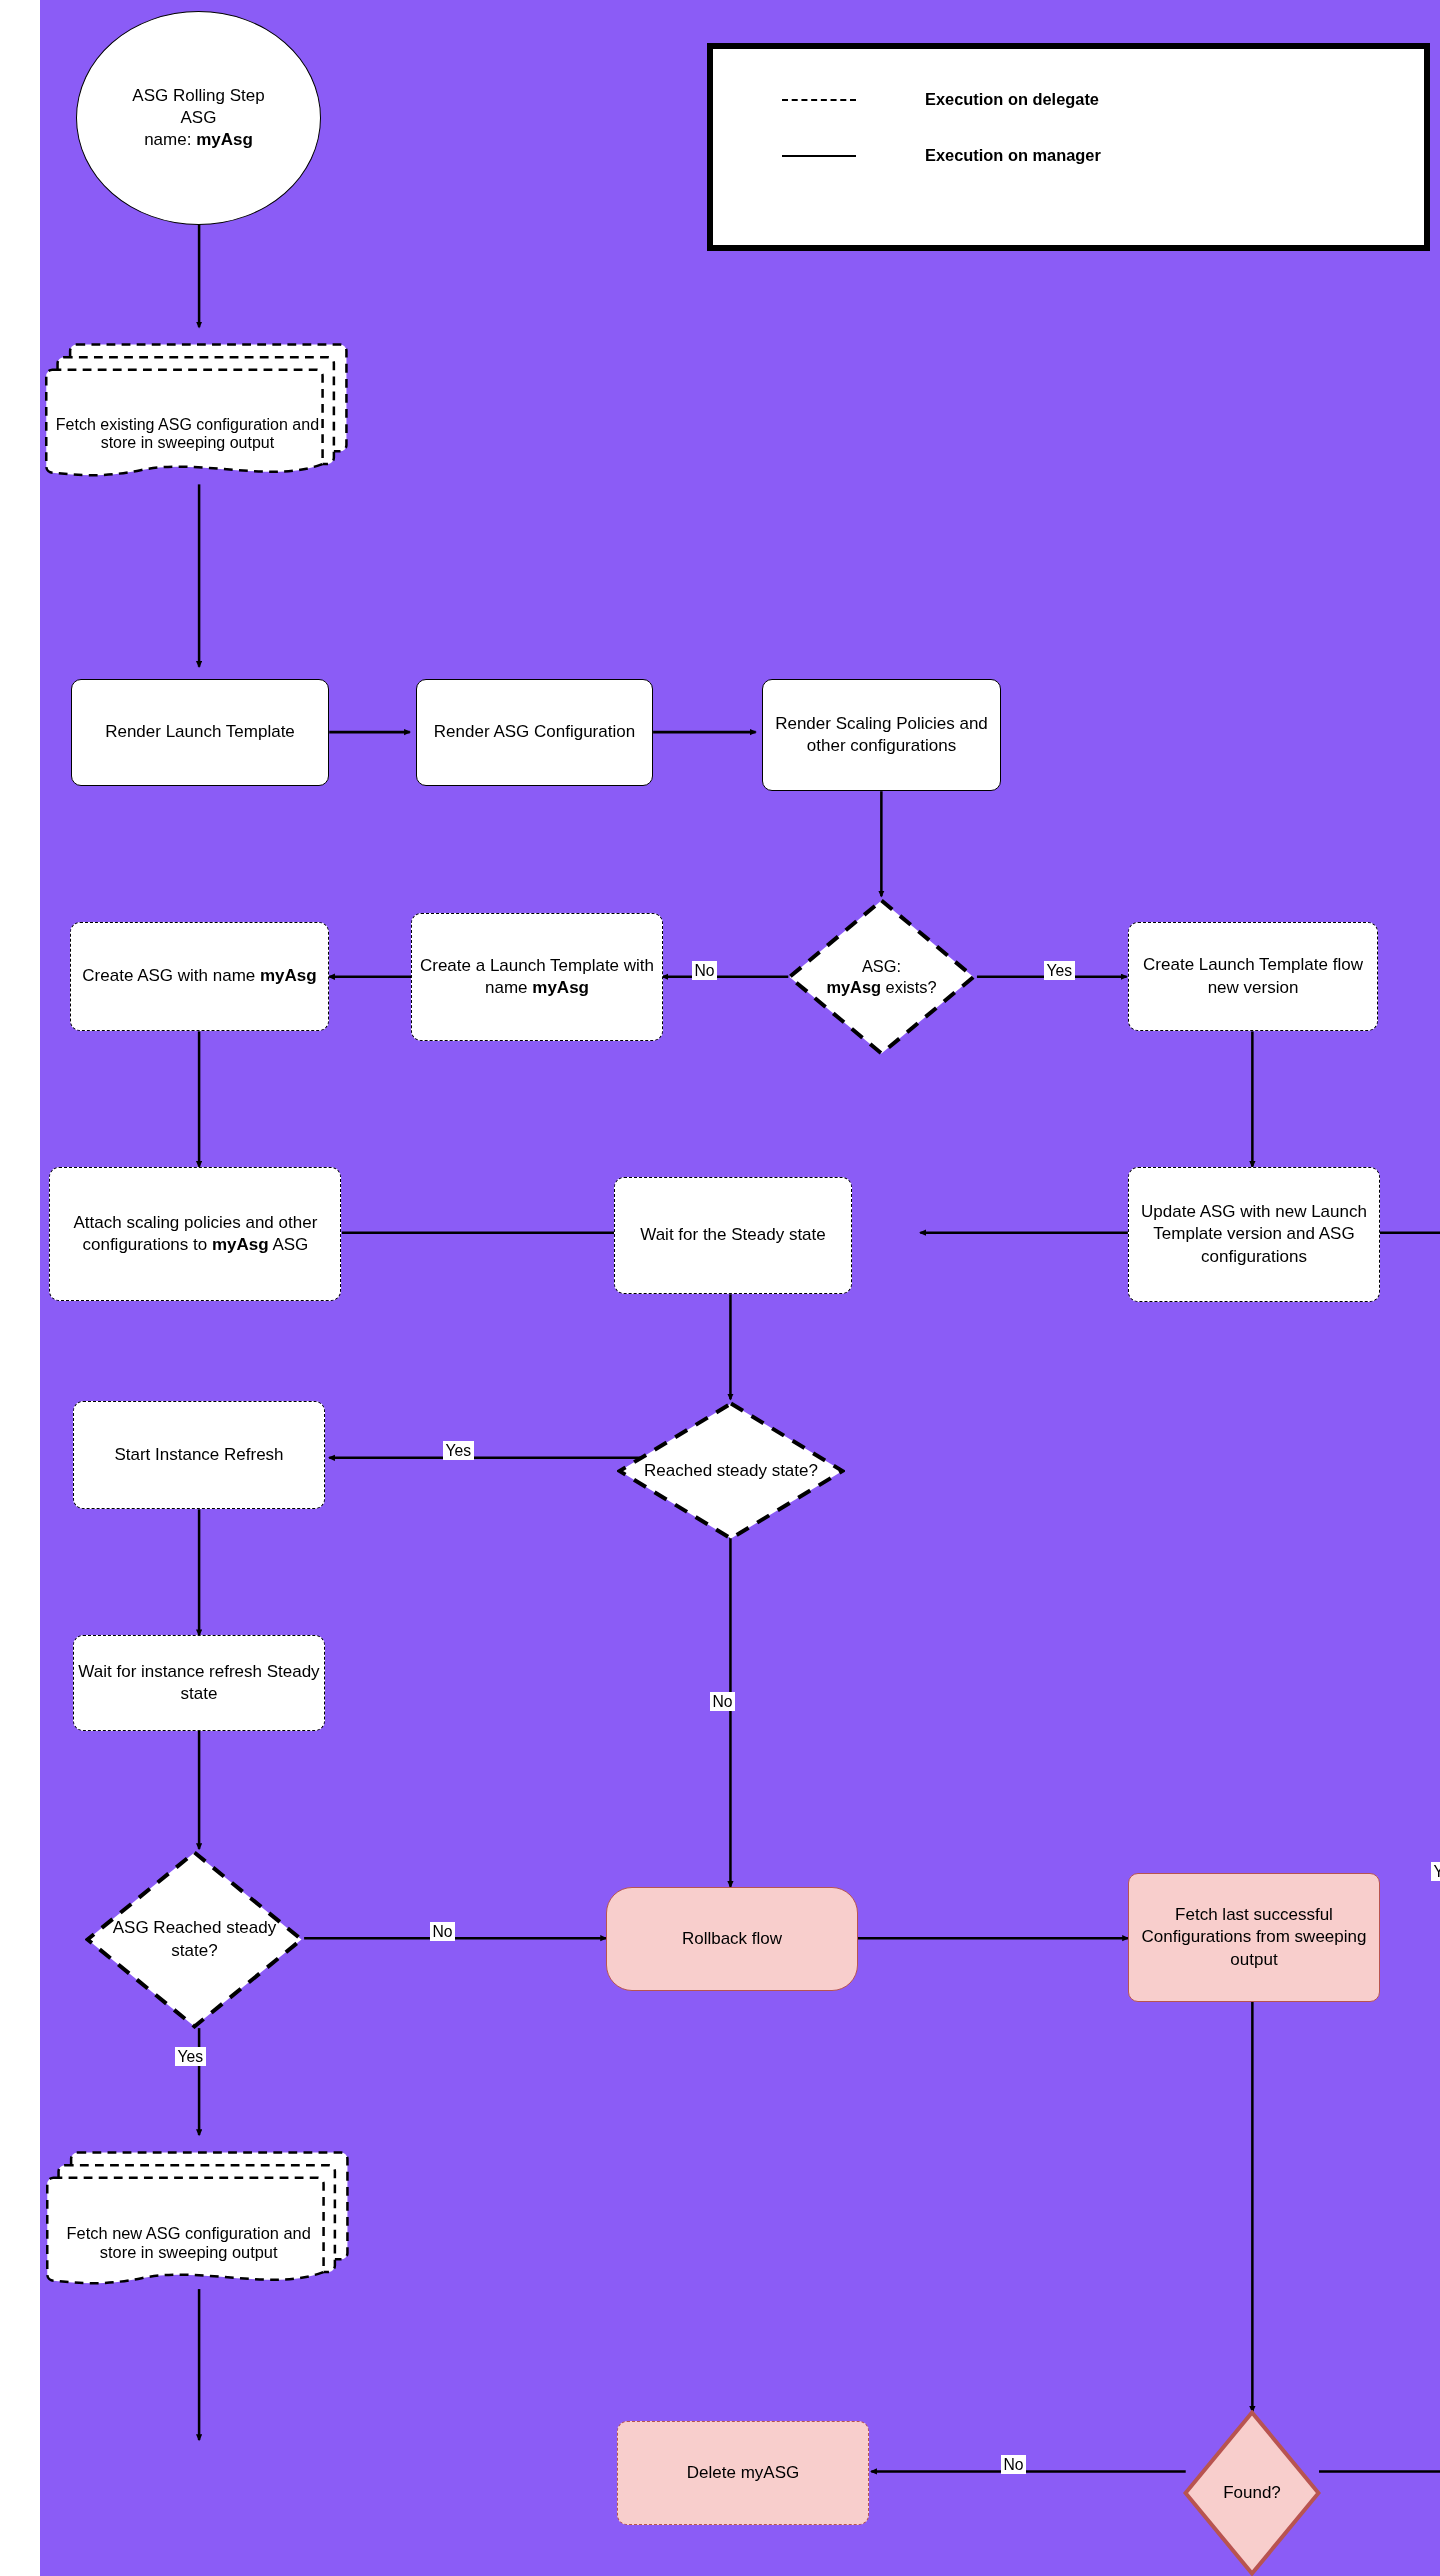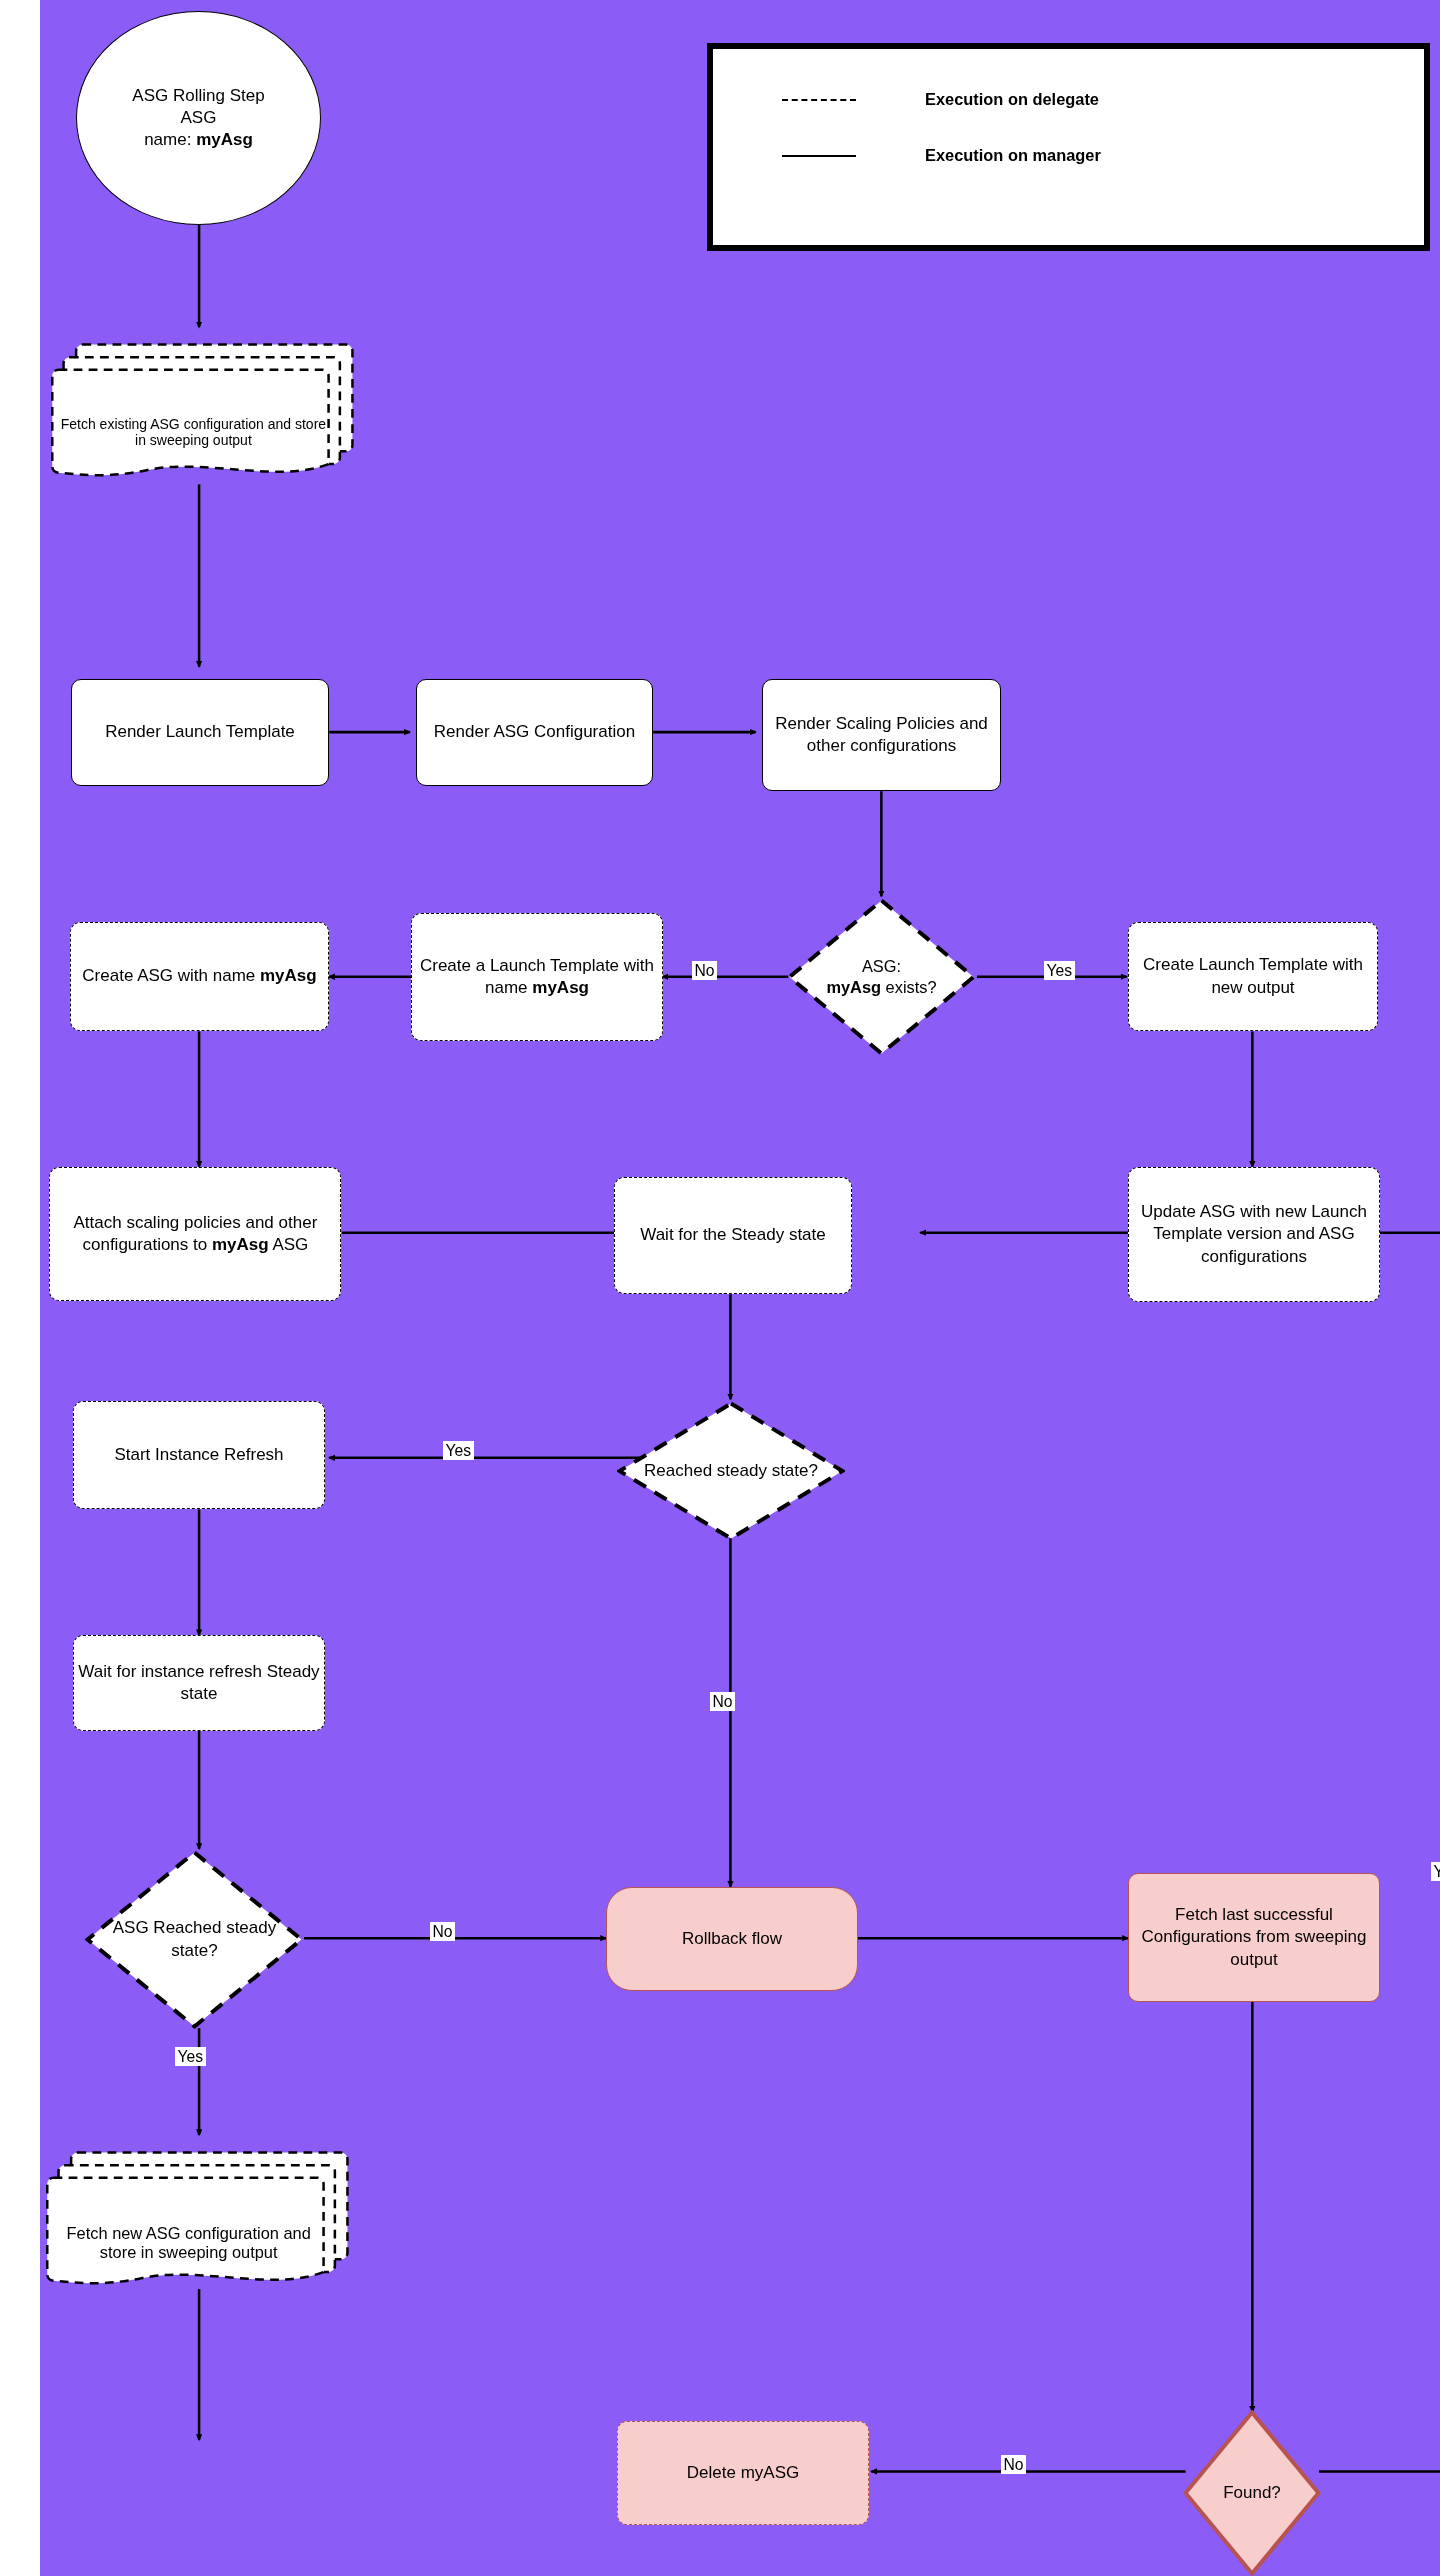--- a/index.html
+++ b/index.html
@@ -118,21 +118,21 @@
     <div class="lg-row" style="left:69px;top:38px;width:566px;height:25px;text-align:right;">
       <span class="lg-sample dashed"></span>
       <span class="lg-label">Execution on delegate</span>
     </div>
     <div class="lg-row" style="left:69px;top:94px;width:566px;height:25px;">
       <span class="lg-sample"></span>
       <span class="lg-label">Execution on manager</span>
     </div>
   </div>
 
-  <div class="docstack" style="left:11px;top:327px;width:314px;height:157px;font-size:14px;">
+  <div class="docstack" style="left:5px;top:327px;width:314px;height:157px;font-size:16px;">
     <svg width="314" height="157" viewBox="0 0 500 250">
       <g fill="#fff" stroke="#000" stroke-width="4" stroke-dasharray="14,10">
         <path d="M50,28 h420 a10,10 0 0 1 10,10 v150 a10,10 0 0 1 -10,10 h-420 a10,10 0 0 1 -10,-10 v-150 a10,10 0 0 1 10,-10 z"></path>
         <path d="M30,48 h420 a10,10 0 0 1 10,10 v150 a10,10 0 0 1 -10,10 h-420 a10,10 0 0 1 -10,-10 v-150 a10,10 0 0 1 10,-10 z"></path>
         <path d="M12,68 h420 a10,10 0 0 1 10,10 v140 c-80,32 -200,-10 -290,10 c-60,12 -100,8 -140,4 a10,10 0 0 1 -10,-10 v-144 a10,10 0 0 1 10,-10 z"></path>
       </g>
     </svg>
     <span class="tx" style="top:89px;transform:none;left:8.8px;right:38px;">Fetch existing ASG configuration and store in sweeping output</span>
   </div>
 
@@ -163,21 +163,21 @@
 
   <div class="node proc-dash" style="left:371px;top:913px;width:252px;height:128px;font-size:17px;">
     <span class="tx"><span>Create a Launch Template with name </span><b>myAsg</b></span>
   </div>
 
   <div class="node proc-dash" style="left:30px;top:922px;width:259px;height:109px;font-size:17px;">
     <span class="tx"><span>Create ASG with name </span><b>myAsg</b></span>
   </div>
 
   <div class="node proc-dash" style="left:1088px;top:922px;width:250px;height:109px;font-size:17px;">
-    <span class="tx">Create Launch Template with new output</span>
+    <span class="tx">Create Launch Template flow new version</span>
   </div>
 
   <div class="node proc-dash" style="left:9.4px;top:1167px;width:292px;height:134px;font-size:17px;">
     <span class="tx"><span>Attach scaling policies and other configurations to </span><b>myAsg</b><span> ASG</span></span>
   </div>
 
   <div class="node proc-dash" style="left:574px;top:1177px;width:238px;height:117px;font-size:17px;">
     <span class="tx">Wait for the Steady state</span>
   </div>
 

